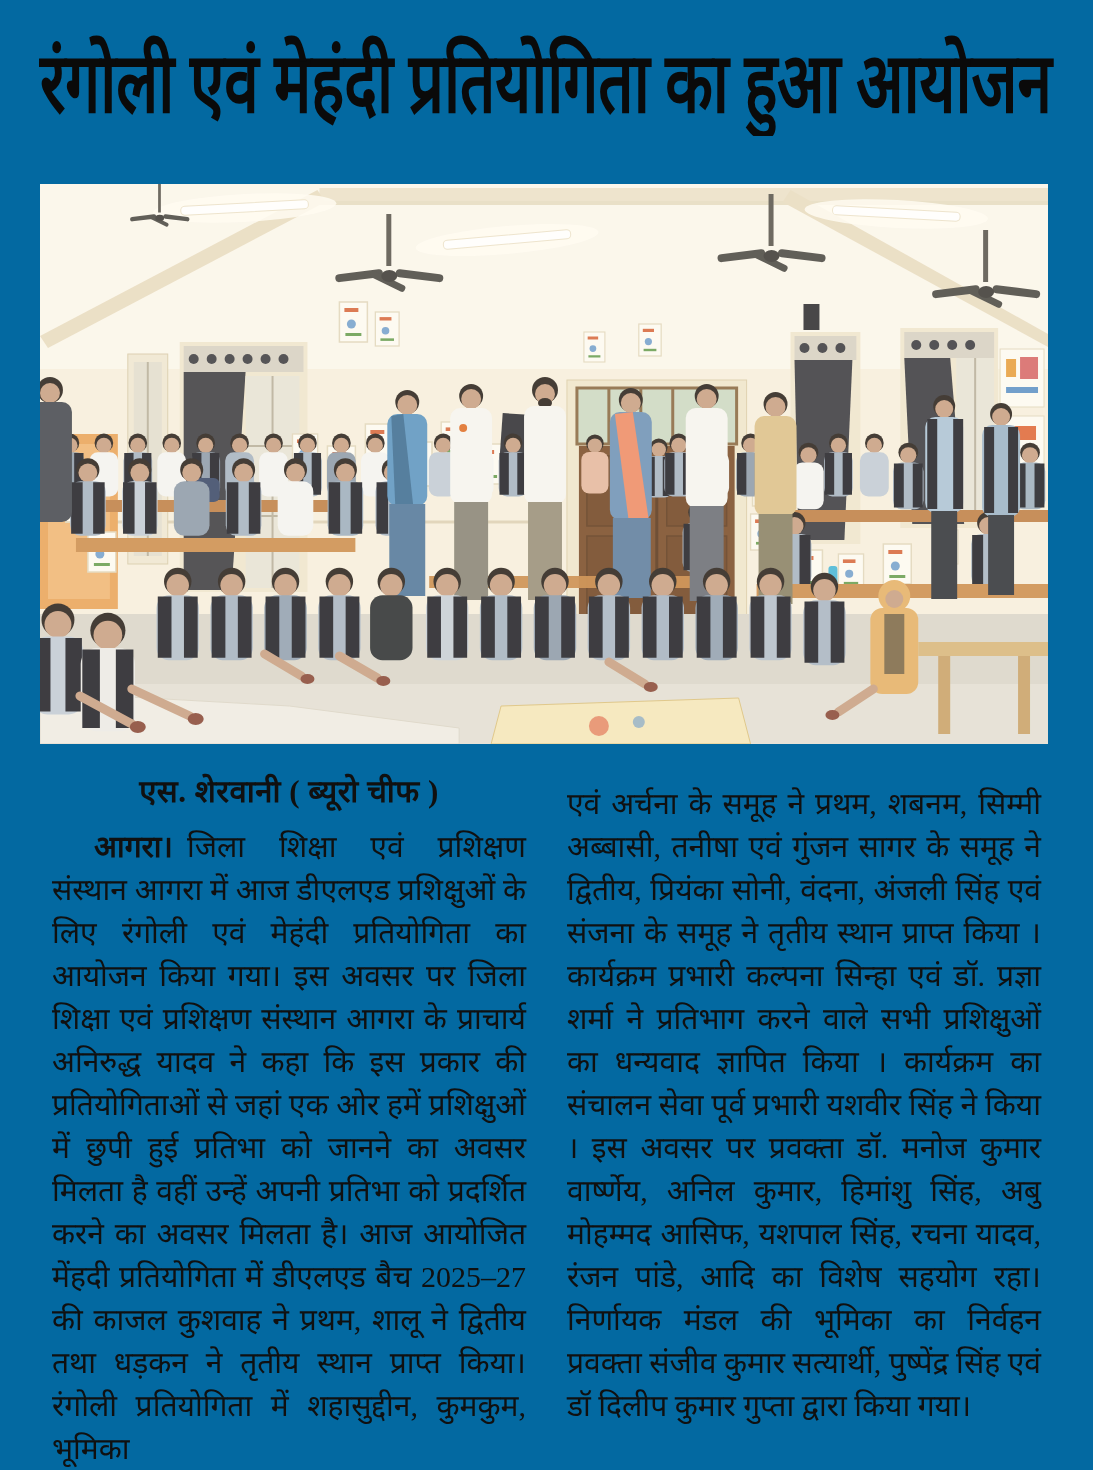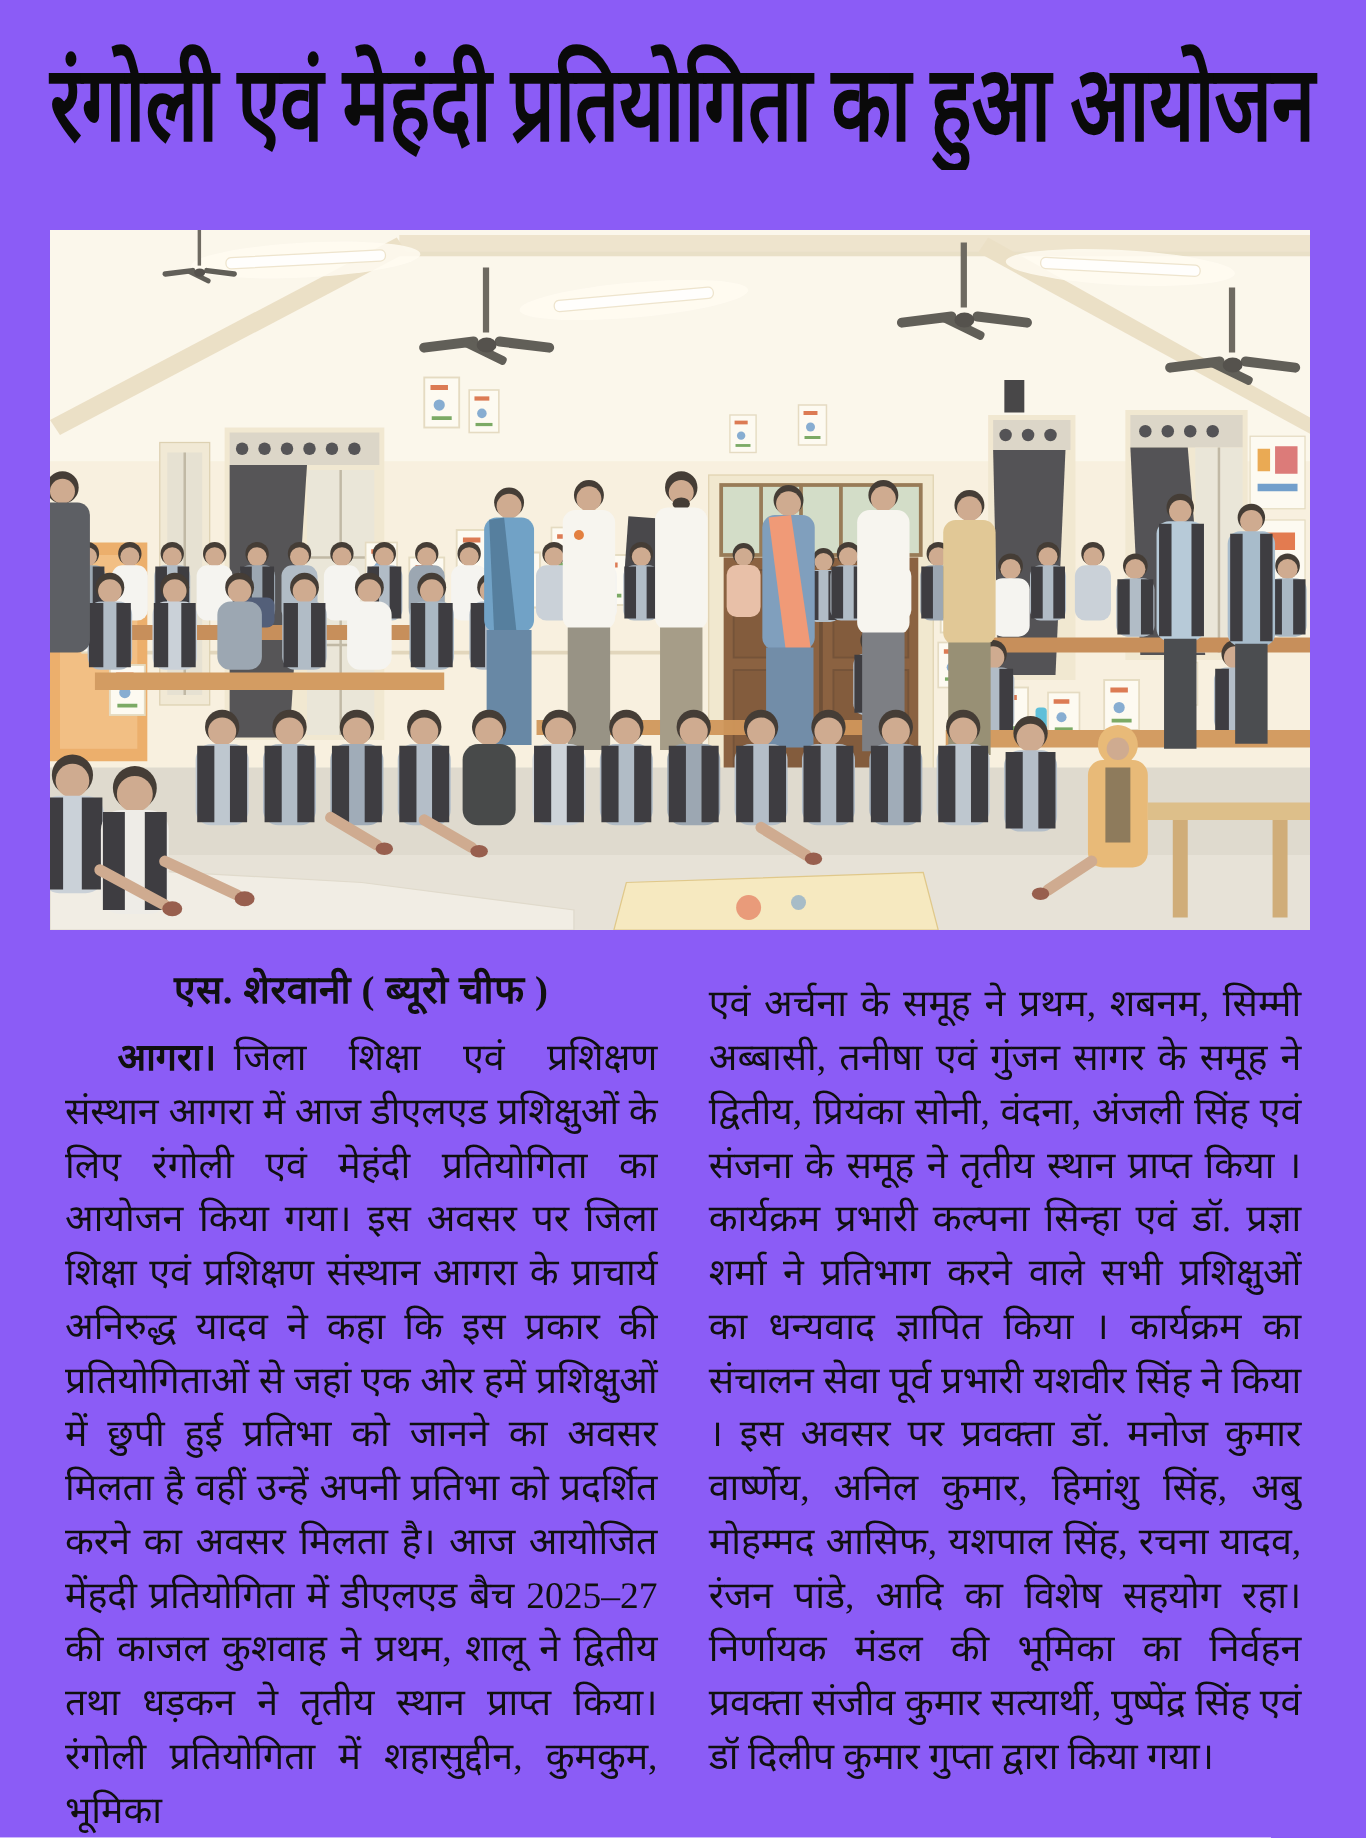--- a/index.html
+++ b/index.html
@@ -1,19 +1,19 @@
 <!DOCTYPE html>
 <html lang="hi"><head>
 <meta charset="utf-8">
 <style>
   html,body{margin:0;padding:0;background:#ffffff;}
   .page{
     position:relative;
     width:1093px;height:1470px;
-    background:#8b5cf6;
+    background:#0369a1;
     overflow:hidden;
     color:#101010;
     font-family:"Liberation Serif","DejaVu Serif",serif;
   }
   .headline-wrap{margin:24px 36px 0;}
   .headline-wrap svg{display:block;width:1021px;height:112px;}
   .headline-wrap text{
     font-family:"Liberation Serif","DejaVu Serif",serif;
     font-weight:bold;fill:#0a0a0a;
   }

